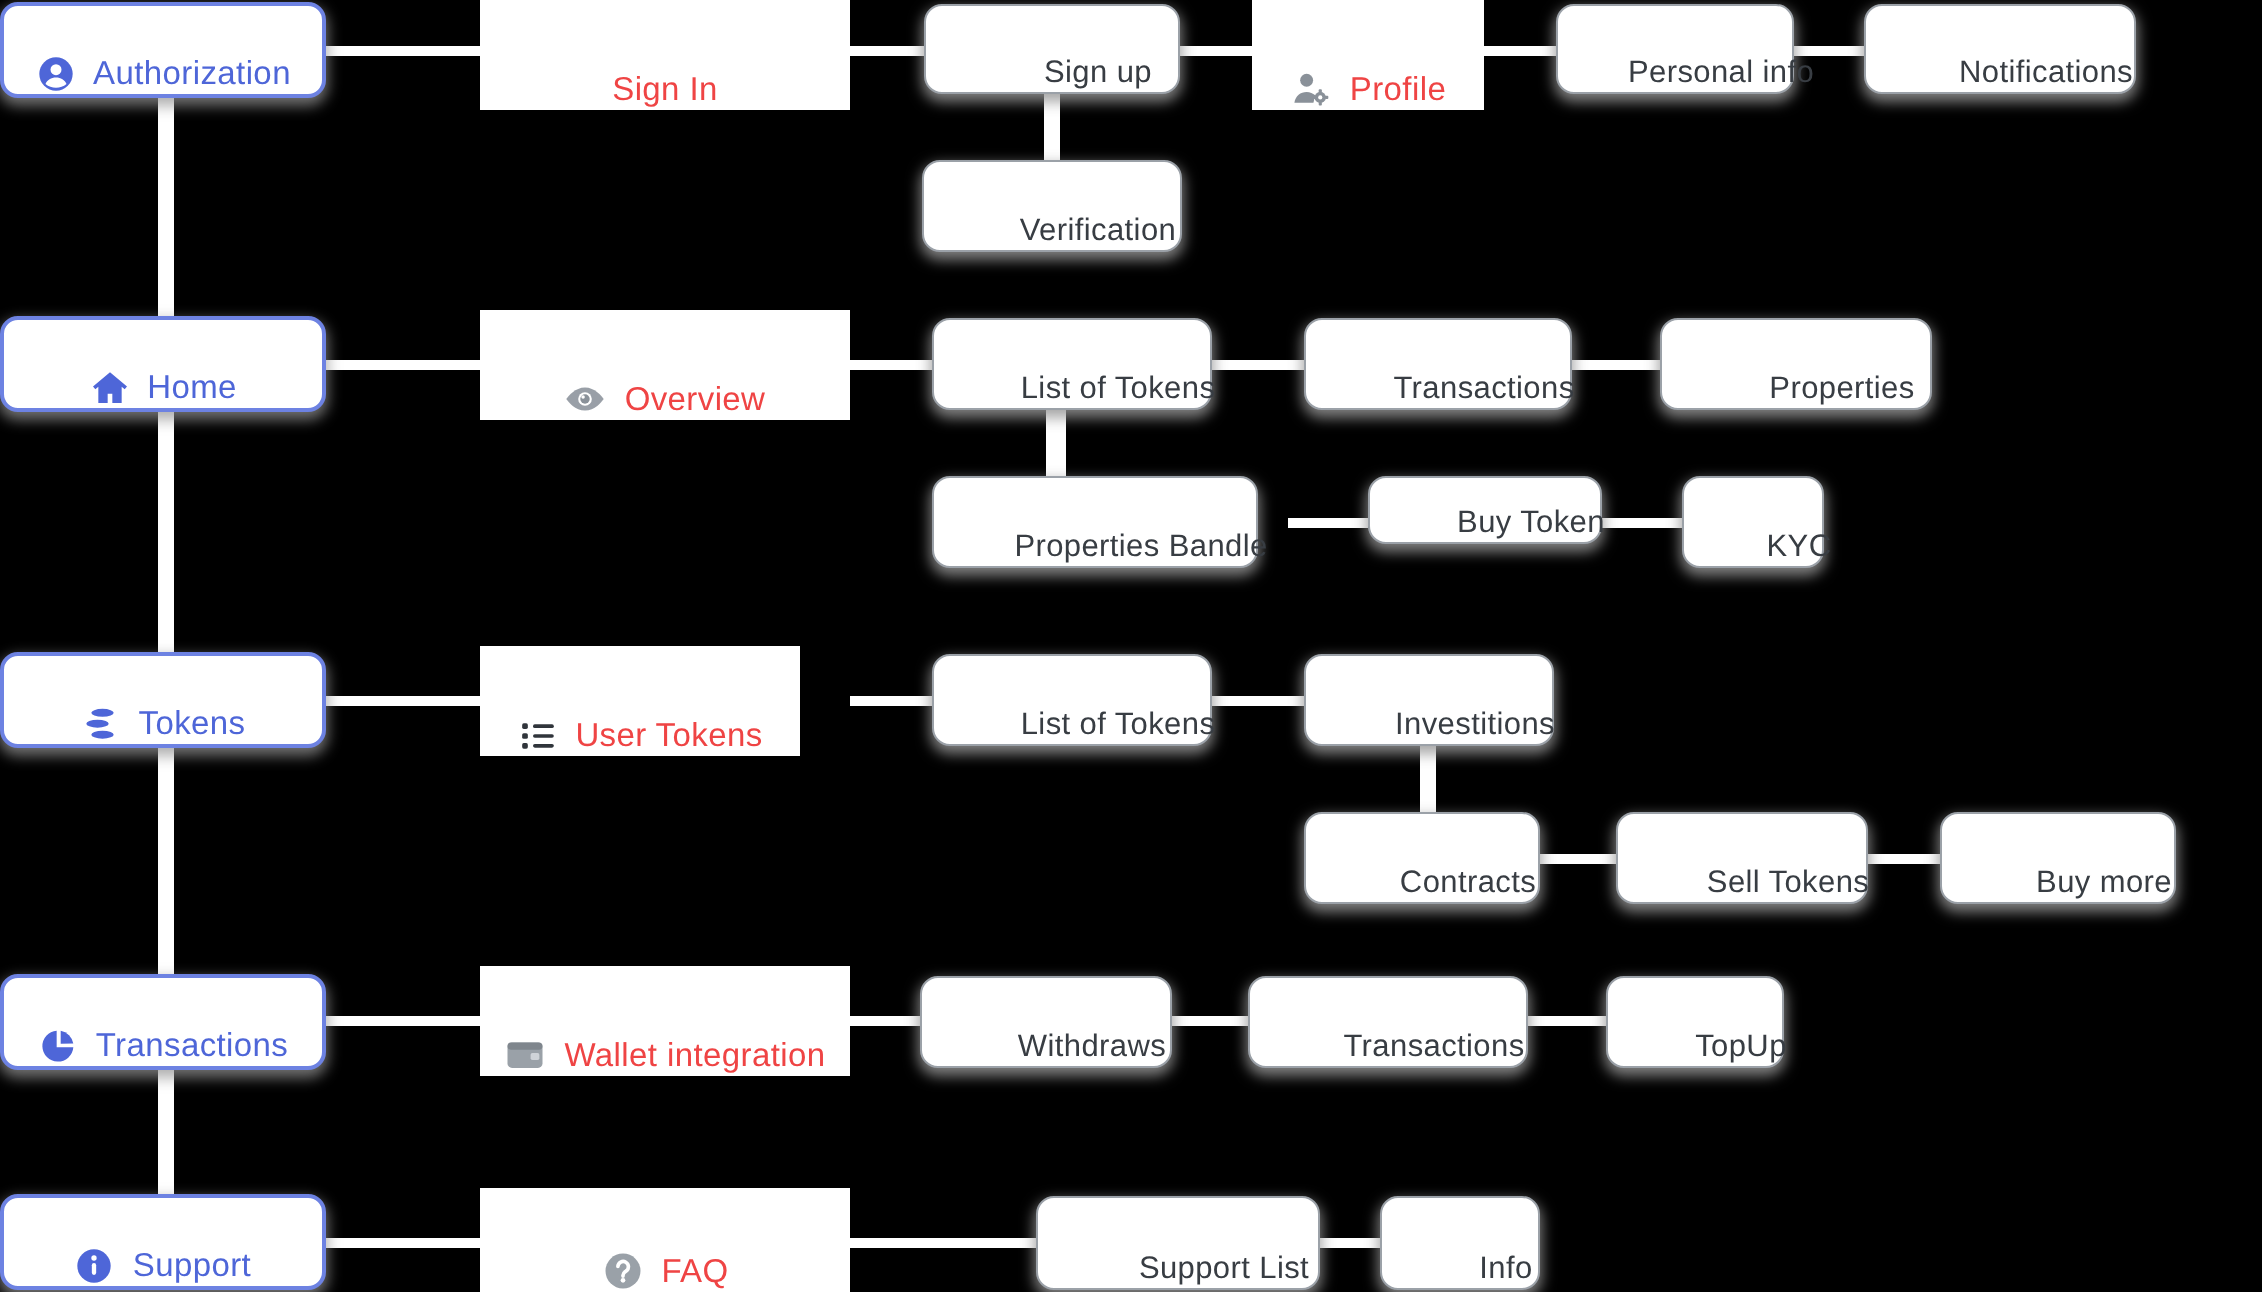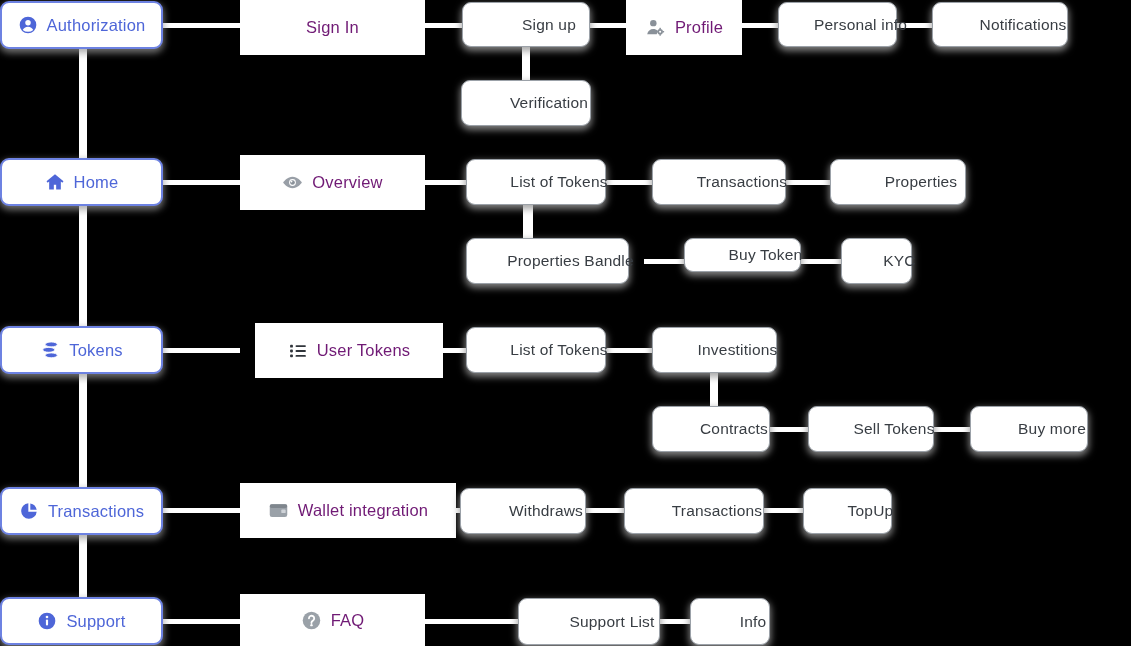--- a/index.html
+++ b/index.html
@@ -5,36 +5,36 @@
   html,body { margin:0; padding:0; background:#000; }
   .canvas {
     position:relative; width:1131px; height:646px;
     background:#000; overflow:hidden;
     font-family:"Liberation Sans", sans-serif;
     -webkit-font-smoothing:antialiased;
   }
   .line { position:absolute; background:#ffffff; z-index:1; }
   .node {
     position:absolute; background:#ffffff; z-index:2;
-    display:flex; align-items:center; justify-content:center; gap:9px;
+    display:flex; align-items:flex-end; justify-content:center; gap:9px;
     box-sizing:border-box; white-space:nowrap;
   }
   .node--primary {
     border:2px solid #6d82e2; border-radius:9px;
     color:#4e66d8; font-size:16.5px; font-weight:500; letter-spacing:.2px;
     box-shadow:0 3px 7px 1px rgba(150,150,150,.75);
   }
   .node--card {
     border:1.5px solid #9ba1a8; border-radius:9px;
     color:#383d43; font-size:15.5px; font-weight:500; letter-spacing:.2px;
     box-shadow:0 3px 7px 1px rgba(150,150,150,.85);
     padding-left:46px;
   }
   .node--plain {
-    color:#701a75; font-size:16.5px; font-weight:500; letter-spacing:.2px;
+    color:#ef4444; font-size:16.5px; font-weight:500; letter-spacing:.2px;
   }
   .icon { display:inline-flex; align-items:center; }
   .lbl { display:inline-block; }
 </style>
 </head>
 <body>
 
 <div class="canvas">
 
   <div class="line" style="left:79px;top:25px;width:8px;height:596px"></div>
@@ -155,35 +155,35 @@
       <svg width="21" height="21" viewBox="0 0 24 24">
           <path d="M12 5.4C6.4 5.4 2.5 10.3 1.3 12c1.2 1.7 5.1 6.6 10.7 6.6s9.5-4.9 10.7-6.6C21.5 10.3 17.6 5.4 12 5.4z" fill="#999fa7"></path>
           <circle cx="12" cy="12" r="3.9" fill="#fff"></circle>
           <circle cx="12" cy="12" r="2.7" fill="#8a9199"></circle>
           <circle cx="10.9" cy="10.9" r="1" fill="#fff"></circle>
         </svg>
     </span>
     <span class="lbl">Overview</span>
   </div>
 
-  <div class="node node--plain" style="left:255px;top:323px;width:188px;height:55px">
+  <div class="node node--plain" style="left:240px;top:323px;width:160px;height:55px">
     <span class="icon">
       <svg width="20" height="20" viewBox="0 0 24 24" fill="#30353b">
           <rect x="2.5" y="4.4" width="3.4" height="3.4" rx="1"></rect>
           <rect x="9" y="5" width="12.5" height="2.2" rx="1.1"></rect>
           <rect x="2.5" y="10.3" width="3.4" height="3.4" rx="1"></rect>
           <rect x="9" y="10.9" width="12.5" height="2.2" rx="1.1"></rect>
           <rect x="2.5" y="16.2" width="3.4" height="3.4" rx="1"></rect>
           <rect x="9" y="16.8" width="12.5" height="2.2" rx="1.1"></rect>
         </svg>
     </span>
     <span class="lbl">User Tokens</span>
   </div>
 
-  <div class="node node--plain" style="left:240px;top:483px;width:216px;height:55px">
+  <div class="node node--plain" style="left:240px;top:483px;width:185px;height:55px">
     <span class="icon">
       <svg width="21" height="21" viewBox="0 0 24 24">
           <rect x="2" y="4.8" width="20" height="14.6" rx="2.6" fill="#9aa1a8"></rect>
           <rect x="2" y="4.8" width="20" height="4.2" rx="2.1" fill="#7f868d"></rect>
           <rect x="15.2" y="10.9" width="5" height="4" rx="1" fill="#cfd3d8"></rect>
         </svg>
     </span>
     <span class="lbl">Wallet integration</span>
   </div>
 

